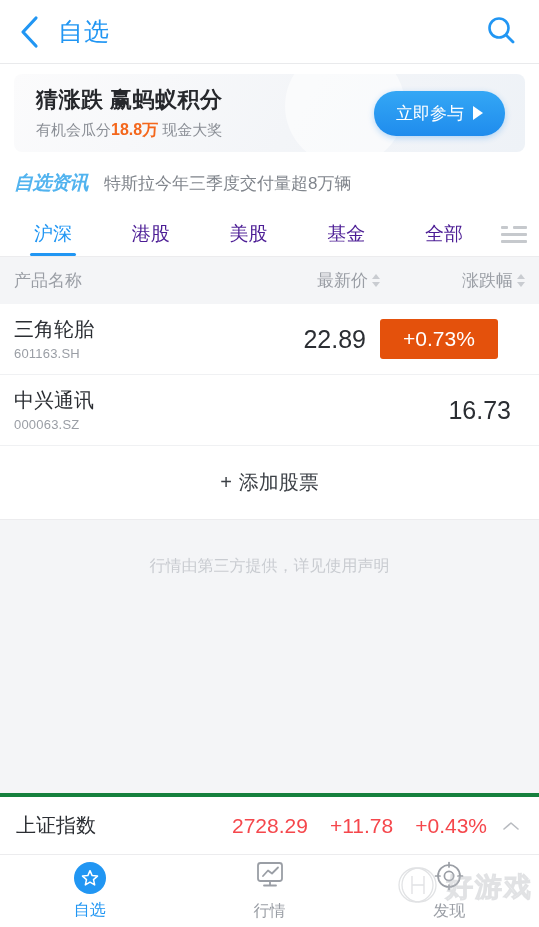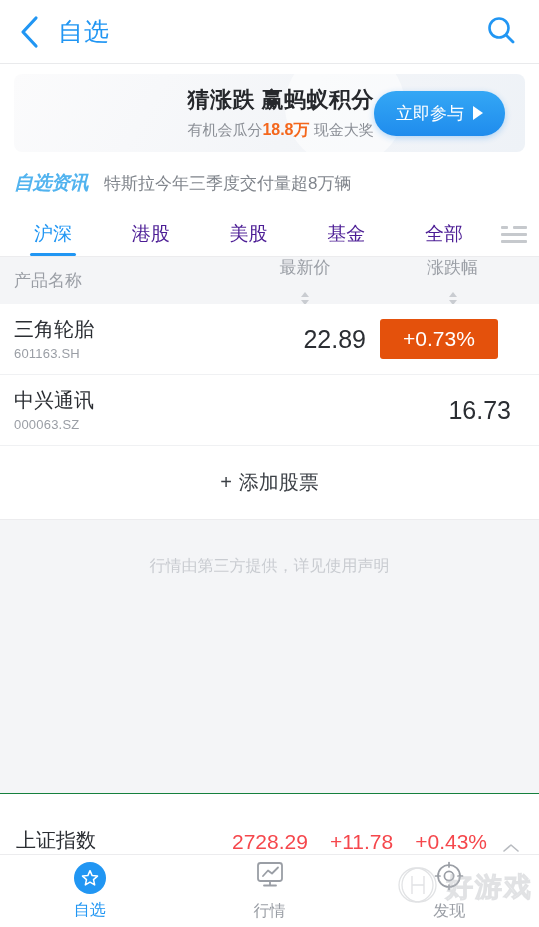--- a/index.html
+++ b/index.html
@@ -34,21 +34,21 @@
     margin-left:6px; font-weight:400;
   }
   .header-spacer { flex:1; }
   .search-btn { width:40px; height:40px; display:flex; align-items:center; justify-content:center; cursor:pointer; }
 
   
   .banner-wrap { background:#ffffff; padding:10px 14px 12px; flex:0 0 auto; }
   .banner {
     position:relative; height:78px; border-radius:8px;
     background:linear-gradient(120deg,#fbfbfc 0%,#f3f5f8 55%,#eef2f7 100%);
-    display:flex; align-items:center; justify-content:flex-end;
+    display:flex; align-items:center; justify-content:space-between;
     padding:0 20px 0 22px; overflow:hidden;
   }
   .banner::after{
     content:""; position:absolute; right:120px; top:-28px;
     width:120px; height:120px; border-radius:50%;
     background:rgba(255,255,255,.55);
   }
   .banner-text { position:relative; z-index:2; }
   .banner-title {
     font-size:22px; font-weight:bold; color:#26282c; letter-spacing:.5px;
@@ -113,22 +113,22 @@
   .tab-menu .row1 b.a { width:7px; } .tab-menu .row1 b.b { width:14px; }
 
   
   .col-head {
     background:#f4f5f7; display:flex; align-items:center;
     height:48px; padding:0 14px; flex:0 0 auto;
     border-top:1px solid #ececee;
   }
   .ch-name { flex:1; font-size:17px; color:#9a9ea5; }
   .ch-price, .ch-chg {
-    display:flex; align-items:center; justify-content:flex-end; gap:13px;
-    font-size:17px; color:#9a9ea5;flex-direction:column;
+    display:flex; align-items:center; justify-content:flex-end; gap:4px;
+    font-size:17px; color:#9a9ea5;
   }
   .ch-price { width:150px; }
   .ch-chg { width:145px; }
   .sorter { display:inline-flex; flex-direction:column; gap:3px; }
   .sorter .up {
     width:0;height:0;border-left:4px solid transparent;border-right:4px solid transparent;
     border-bottom:5px solid #c9ccd1;
   }
   .sorter .dn {
     width:0;height:0;border-left:4px solid transparent;border-right:4px solid transparent;
@@ -168,22 +168,22 @@
 
   .disclaimer {
     text-align:center; font-size:16px; color:#c9ccd1;
     padding:36px 0 0; flex:0 0 auto;
   }
 
   .filler { flex:1 1 auto; }
 
   
   .index-bar {
-    background:#fff; height:62px; display:flex; align-items:flex-end;
-    padding:0 16px; border-top:1px solid #15803d;
+    background:#fff; height:62px; display:flex; align-items:center;
+    padding:0 16px; border-top:4px solid #15803d;
     border-bottom:1px solid #ececee; flex:0 0 auto;
   }
   .idx-name { flex:1; font-size:20px; color:#2b2e33; }
   .idx-val { font-size:21px; color:#f5474c; margin-right:22px; }
   .idx-chg { font-size:21px; color:#f5474c; margin-right:22px; }
   .idx-pct { font-size:21px; color:#f5474c; margin-right:12px; }
   .idx-toggle { width:24px; display:flex; justify-content:center; cursor:pointer; }
 
   
   .tabbar {

